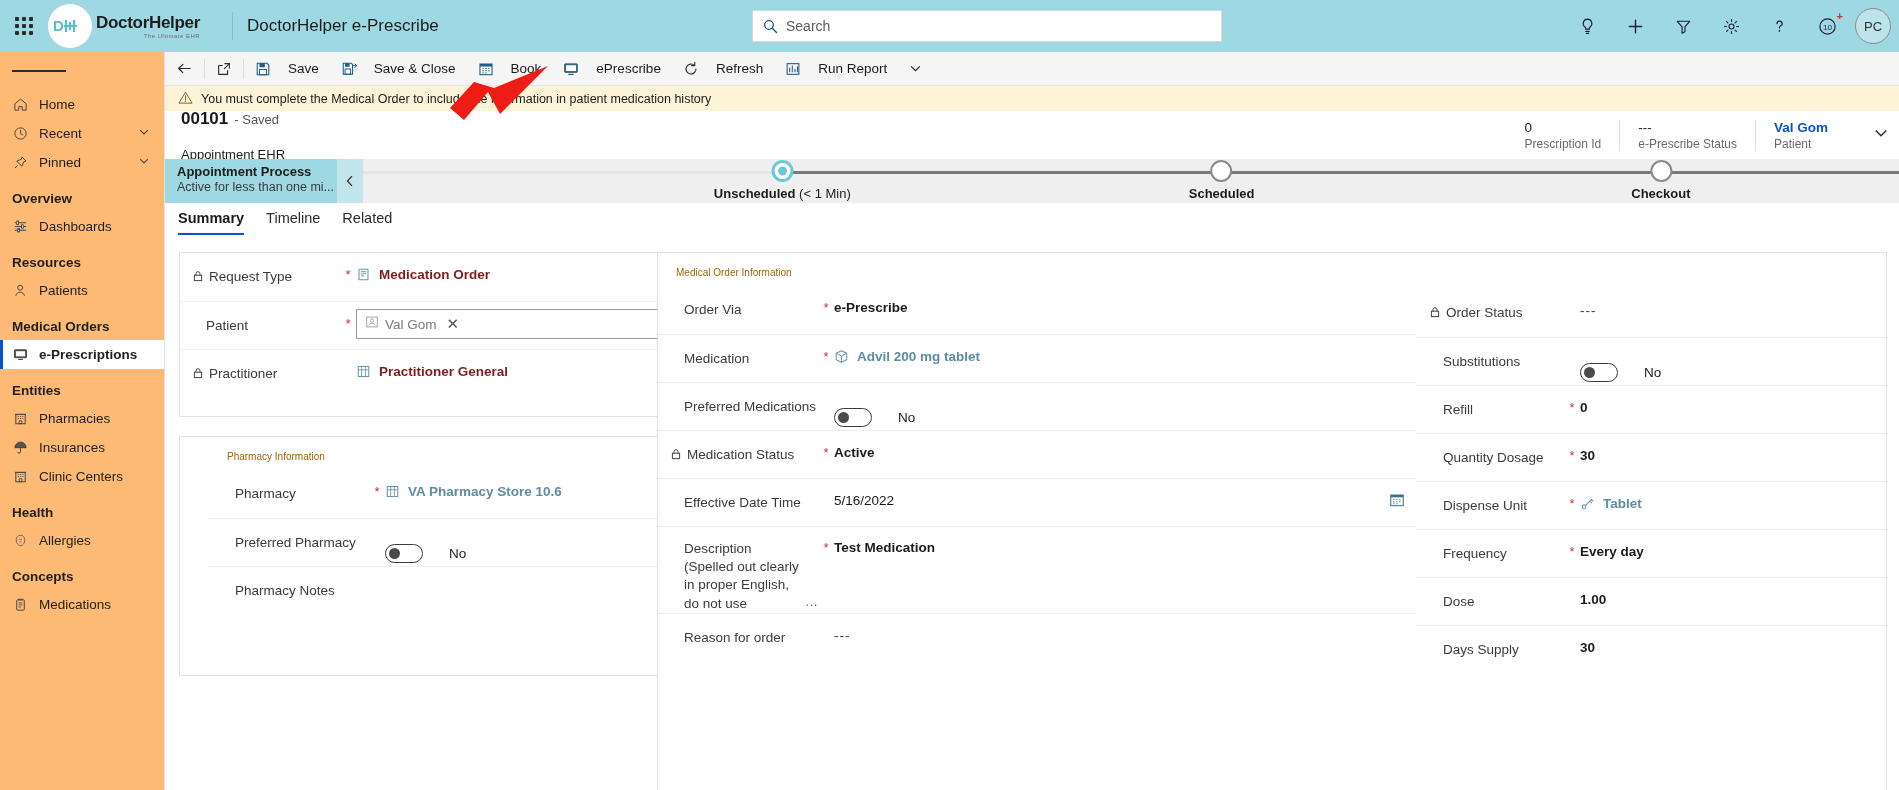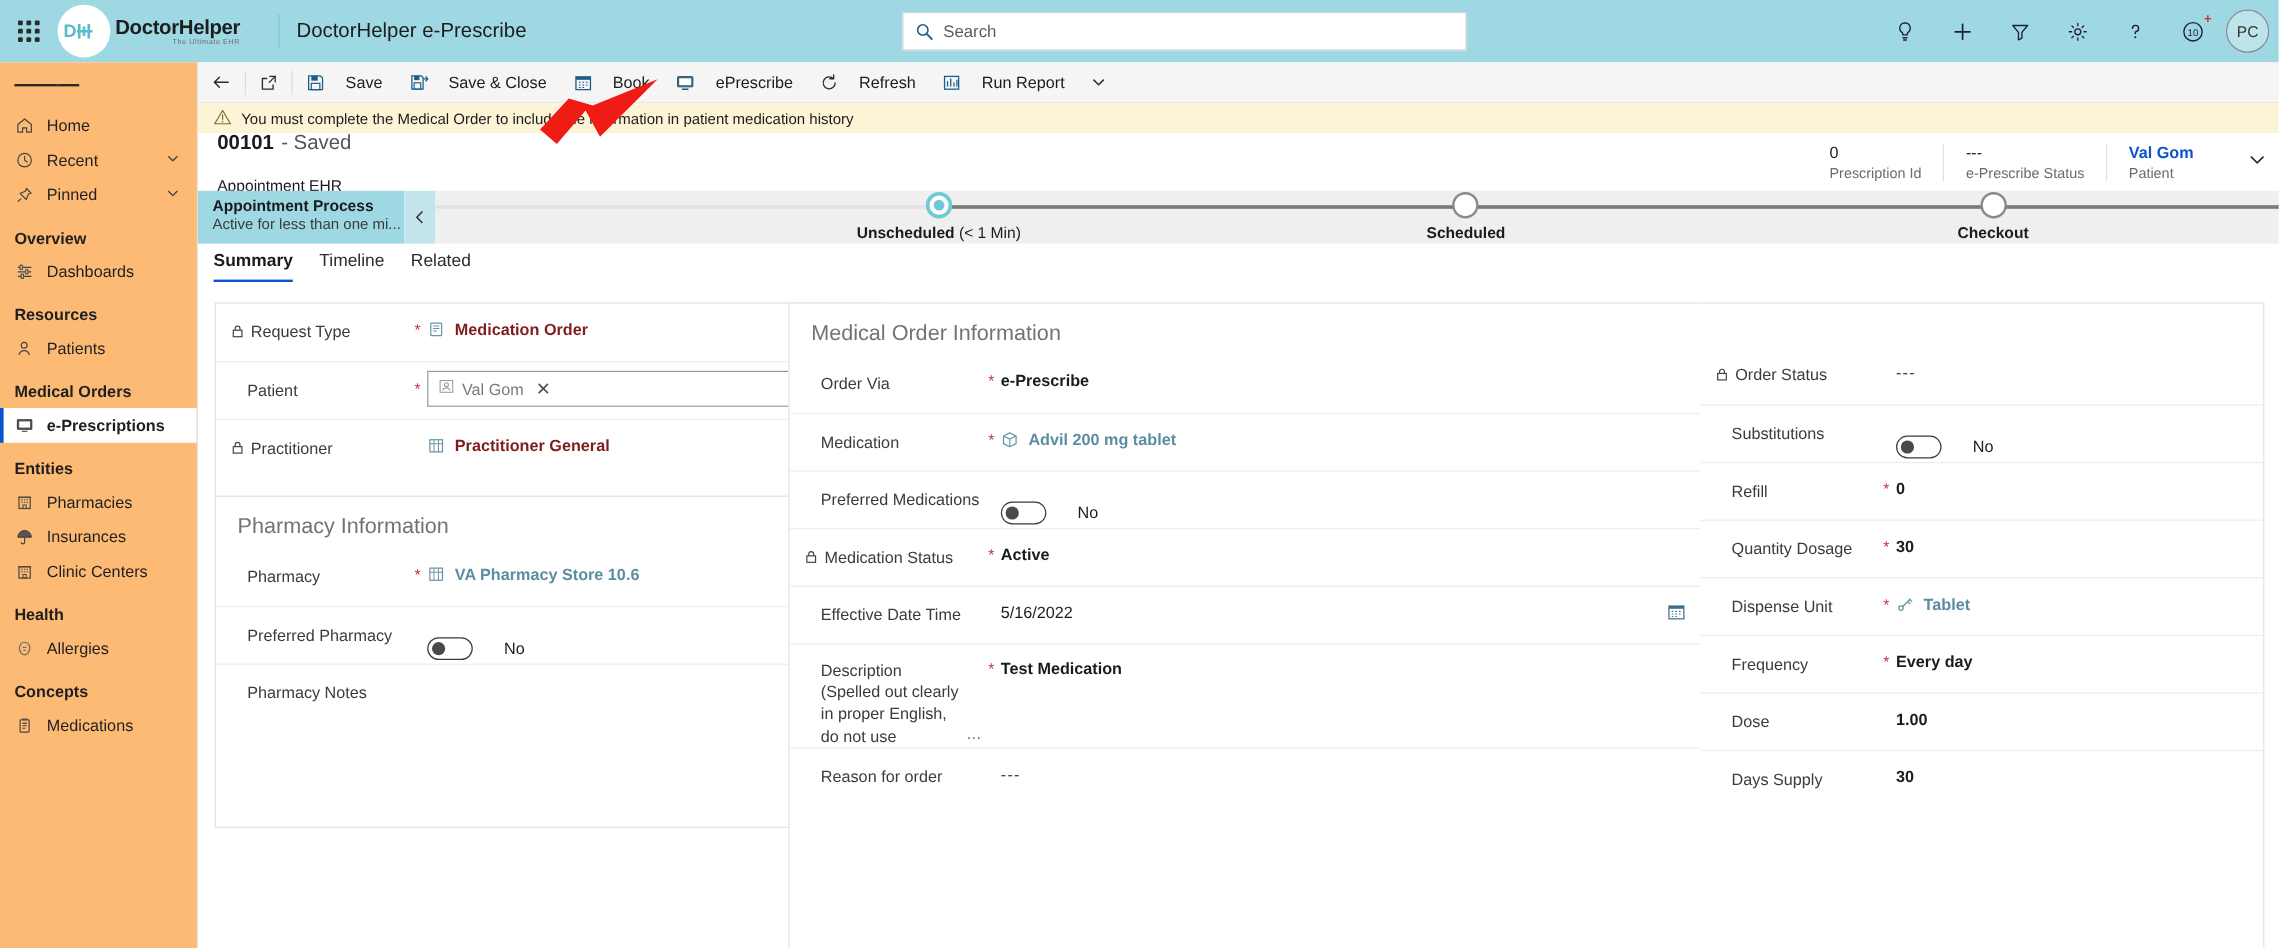--- a/index.html
+++ b/index.html
@@ -97,21 +97,21 @@
   }
 
   
   .rechead {
     position: absolute; left: 165px; top: 111px; width: 1740px; height: 48px;
     background: #fff; display: flex; align-items: center;
   }
   .rec-left { padding-left: 16px; flex: 1; }
   .rec-title { display: flex; align-items: baseline; gap: 6px; }
   .rec-num { font-size: 17px; font-weight: bold; color: #1b1b1b; }
-  .rec-state { font-size: 17px; color: #555; }
+  .rec-state { font-size: 13px; color: #555; }
   .rec-sub { font-size: 13px; color: #1b1b1b; margin-top: 18px; }
   .rec-right { display: flex; align-items: center; height: 48px; }
   .hdr-field { padding: 0 18px; border-left: 1px solid #e0e0e0; min-width: 110px; }
   .hdr-field:first-child { border-left: none; }
   .hdr-val { font-size: 13.5px; color: #1b1b1b; }
   .hdr-val.link { color: #0b53ce; font-weight: bold; }
   .hdr-lbl { font-size: 12px; color: #6b6b6b; margin-top: 2px; }
   .hdr-chev { padding: 0 16px 0 8px; cursor: pointer; }
 
   
@@ -145,21 +145,21 @@
     position: absolute; left: 178px; top: 210px; display: flex; gap: 22px;
   }
   .tab { font-size: 14.5px; color: #2b2b2b; padding-bottom: 7px; cursor: pointer; }
   .tab.active { font-weight: bold; border-bottom: 2.5px solid #0b53ce; color: #1b1b1b; }
 
   
   .formarea { position: absolute; left: 165px; top: 240px; width: 1734px; height: 550px; background: #fff; }
   .card {
     position: absolute; border: 1px solid #e2e2e2; background: #fff;
   }
-  .card-title { font-size: 18px; color: #737373; padding: 14px 0 8px 18px; }
+  .card-title { font-size: 10px; color: #a16207; padding: 14px 0 8px 18px; }
   .frow {
     display: flex; align-items: flex-start; min-height: 48px;
     border-top: 1px solid #ededed; padding: 0 12px;
   }
   .frow.first { border-top: none; }
   .flabel {
     width: 148px; flex: none; font-size: 13.5px; color: #3b3b3b;
     padding: 15px 0 0 14px; display: flex; gap: 5px; line-height: 1.35;
   }
   .flabel.locked { padding-left: 0; }
@@ -646,21 +646,21 @@
             <svg width="15" height="15" viewBox="0 0 16 16">
                 <rect x="2.4" y="2.6" width="11.2" height="10.8" fill="none" stroke="#6596a8" stroke-width="1.1"></rect>
                 <path d="M2.4 6.2h11.2M6 2.6v10.8M10 2.6v10.8" stroke="#6596a8" stroke-width="0.9"></path>
               </svg>
           </span>
           <span class="lnk soft">Practitioner General</span>
         </div>
       </div>
     </div>
 
-    <div class="card" style="left:14px; top:173px; width:560px; height:277px;">
+    <div class="card" style="left:14px; top:196px; width:560px; height:240px;padding-left:29px;">
       <div class="card-title">Pharmacy Information</div>
       <div class="frow first">
         <div class="flabel">
           <span>Pharmacy</span>
         </div>
         <div class="freq">*</div>
         <div class="fval">
           <span>
             <svg width="15" height="15" viewBox="0 0 16 16">
                 <rect x="2.4" y="2.6" width="11.2" height="10.8" fill="none" stroke="#6596a8" stroke-width="1.1"></rect>

